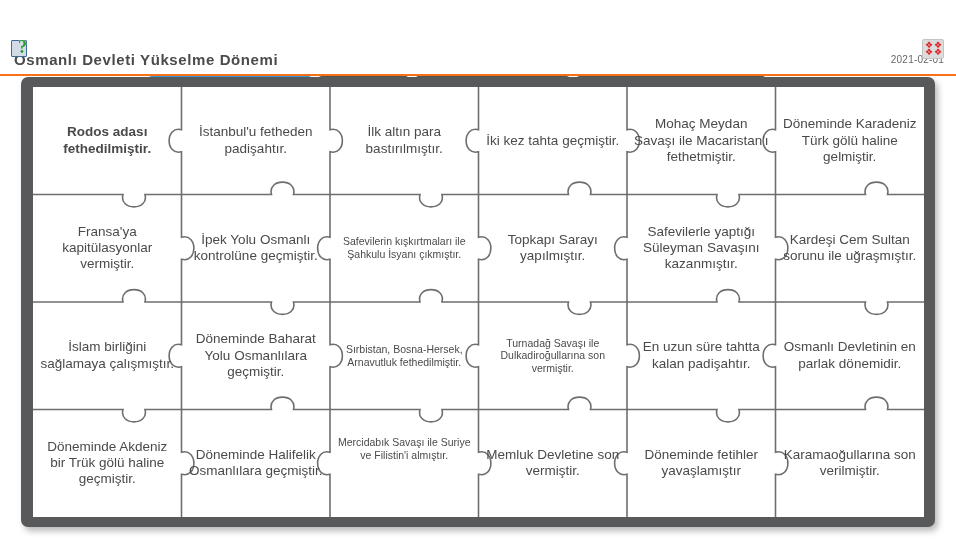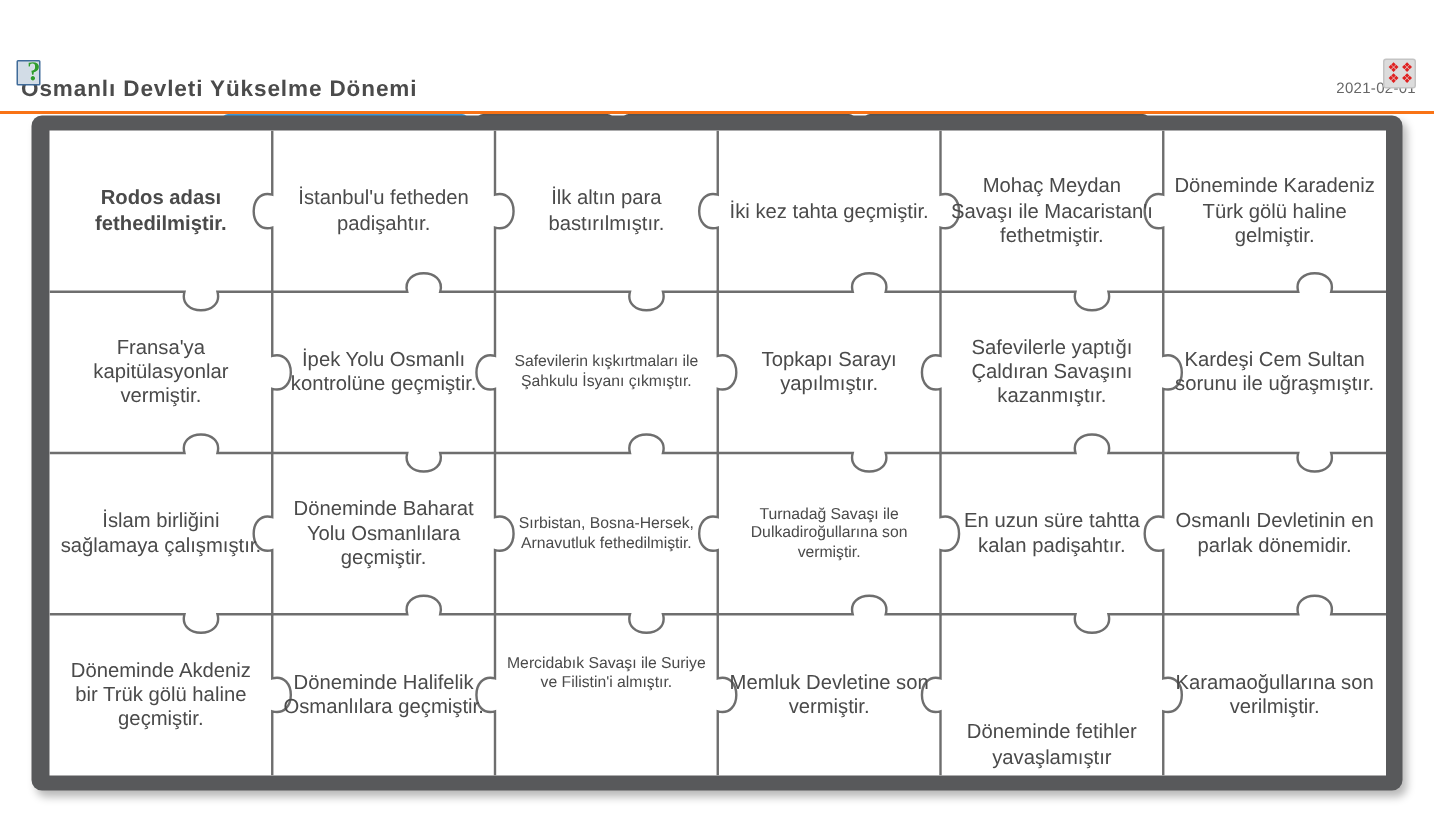--- a/index.html
+++ b/index.html
@@ -278,21 +278,21 @@
       <div class="piece size-lg" style="left: 148.5px; top: 107.5px; width: 148.5px; height: 107.5px;">
         <div class="txt">İpek Yolu Osmanlı kontrolüne geçmiştir.</div>
       </div>
       <div class="piece size-sm" style="left: 297px; top: 107.5px; width: 148.5px; height: 107.5px;">
         <div class="txt">Safevilerin kışkırtmaları ile Şahkulu İsyanı çıkmıştır.</div>
       </div>
       <div class="piece size-lg" style="left: 445.5px; top: 107.5px; width: 148.5px; height: 107.5px;">
         <div class="txt">Topkapı Sarayı yapılmıştır.</div>
       </div>
       <div class="piece size-lg" style="left: 594px; top: 107.5px; width: 148.5px; height: 107.5px;">
-        <div class="txt">Safevilerle yaptığı Çaldıran Savaşını kazanmıştır.</div>
+        <div class="txt">Safevilerle yaptığı Süleyman Savaşını kazanmıştır.</div>
       </div>
       <div class="piece size-lg" style="left: 742.5px; top: 107.5px; width: 148.5px; height: 107.5px;">
         <div class="txt">Kardeşi Cem Sultan sorunu ile uğraşmıştır.</div>
       </div>
       <div class="piece size-lg" style="left: 0px; top: 215px; width: 148.5px; height: 107.5px;">
         <div class="txt">İslam birliğini sağlamaya çalışmıştır.</div>
       </div>
       <div class="piece size-lg" style="left: 148.5px; top: 215px; width: 148.5px; height: 107.5px;">
         <div class="txt">Döneminde Baharat Yolu Osmanlılara geçmiştir.</div>
       </div>
@@ -313,20 +313,20 @@
       </div>
       <div class="piece size-lg" style="left: 148.5px; top: 322.5px; width: 148.5px; height: 107.5px;">
         <div class="txt">Döneminde Halifelik Osmanlılara geçmiştir.</div>
       </div>
       <div class="piece size-sm" style="left: 297px; top: 308px; width: 148.5px; height: 107.5px;">
         <div class="txt">Mercidabık Savaşı ile Suriye ve Filistin'i almıştır.</div>
       </div>
       <div class="piece size-lg" style="left: 445.5px; top: 322.5px; width: 148.5px; height: 107.5px;">
         <div class="txt">Memluk Devletine son vermiştir.</div>
       </div>
-      <div class="piece size-lg" style="left: 594px; top: 322.5px; width: 148.5px; height: 107.5px; align-items: flex-end;">
+      <div class="piece size-lg" style="left: 594px; top: 322.5px; width: 148.5px; height: 107.5px;">
         <div class="txt">Döneminde fetihler yavaşlamıştır</div>
       </div>
       <div class="piece size-lg" style="left: 742.5px; top: 322.5px; width: 148.5px; height: 107.5px;">
         <div class="txt">Karamaoğullarına son verilmiştir.</div>
       </div>
     </div>
 </div>
 
 </body></html>

